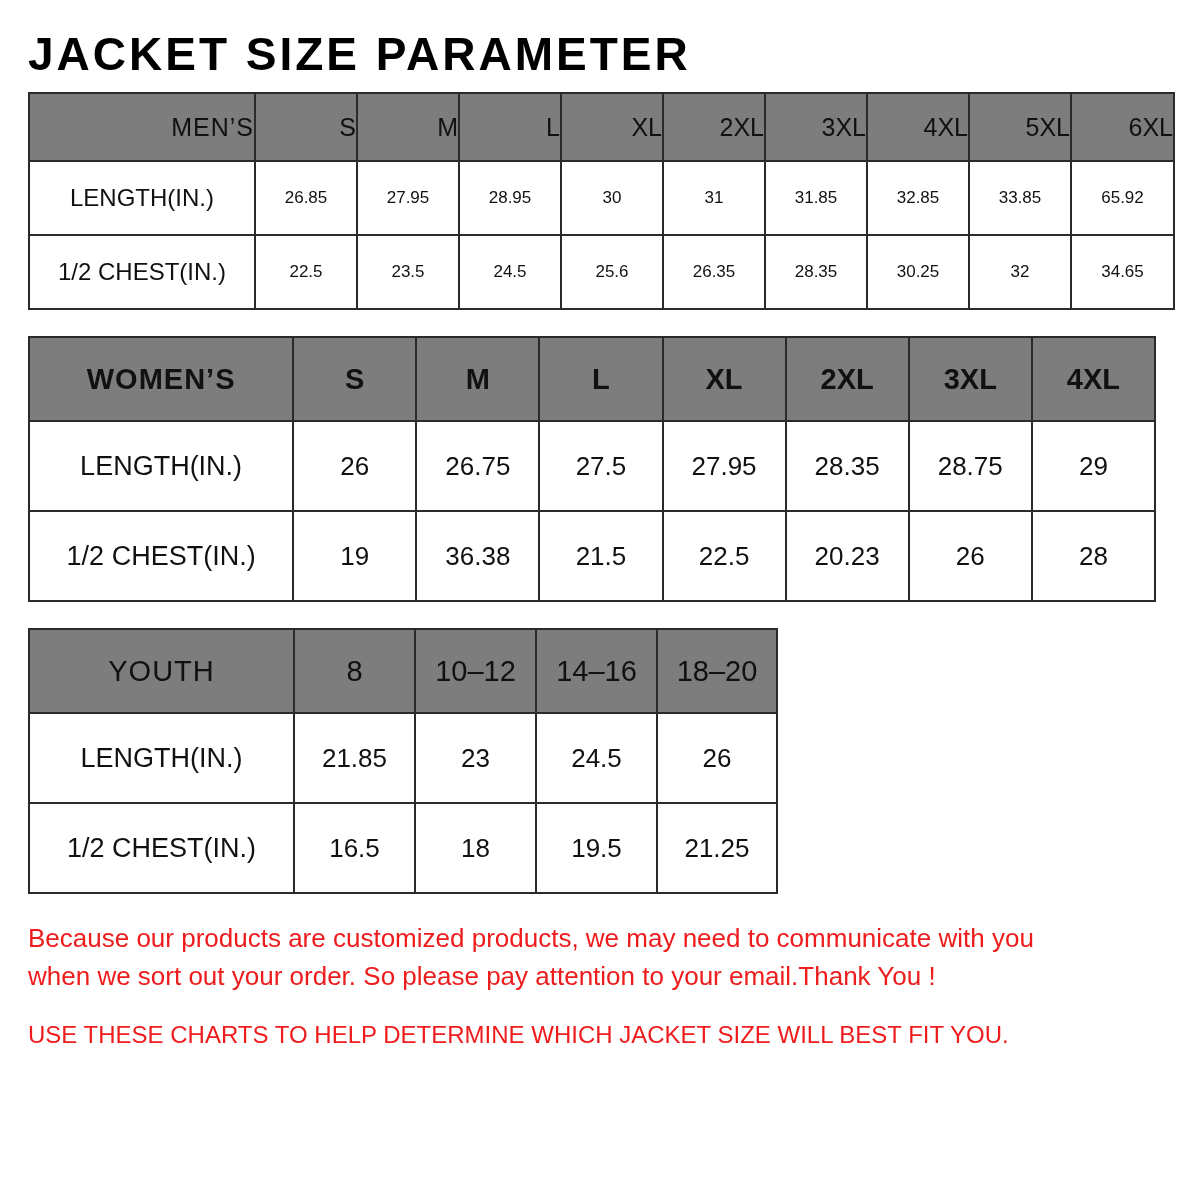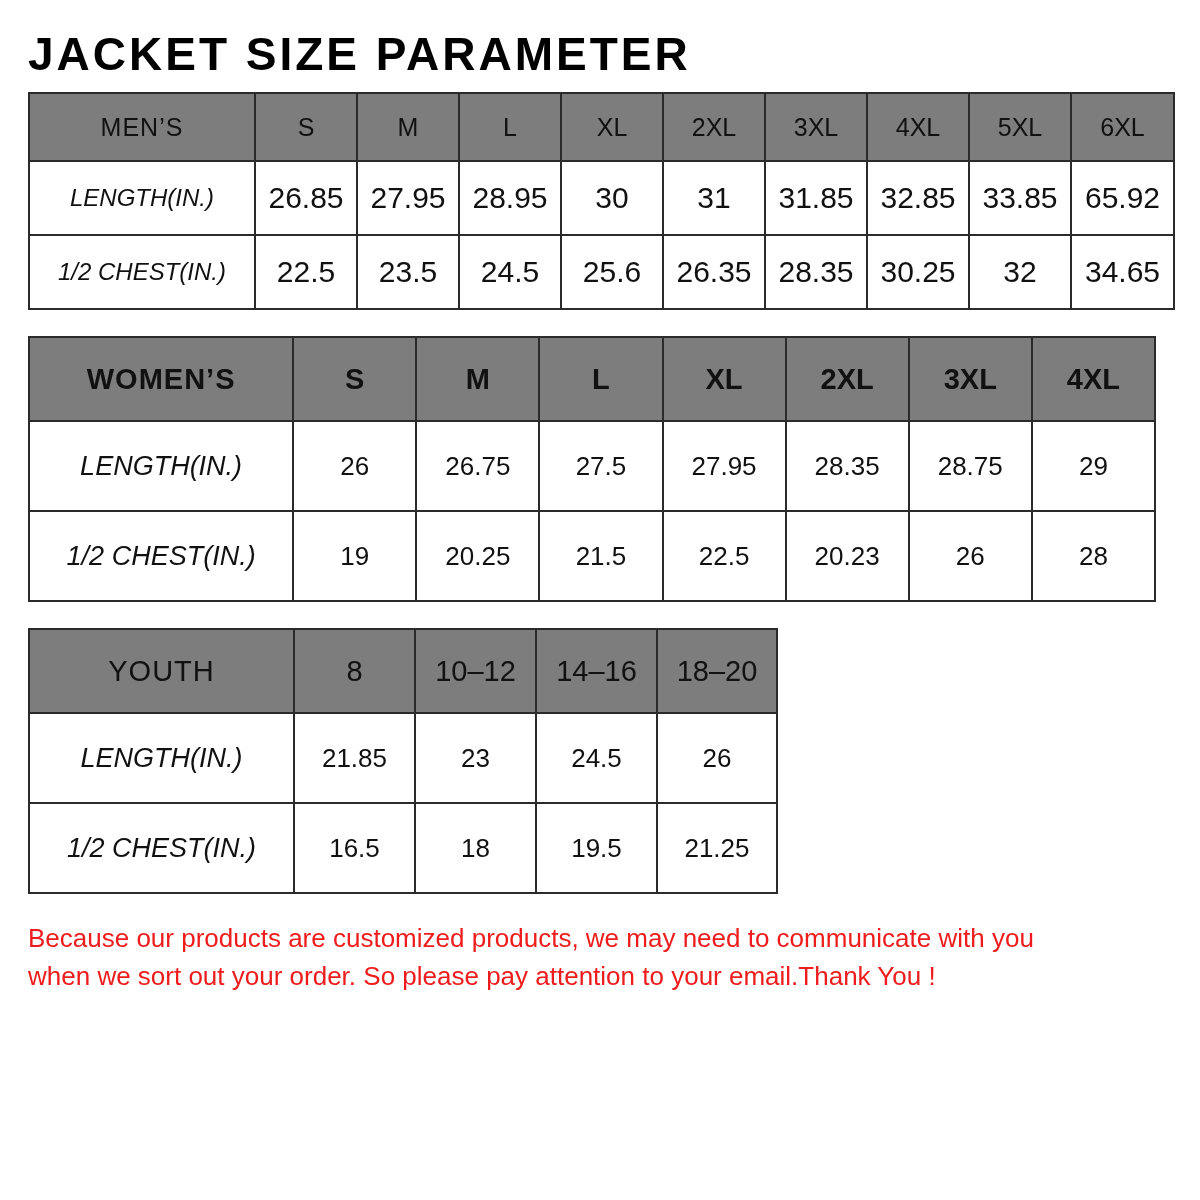--- a/index.html
+++ b/index.html
@@ -55,28 +55,27 @@
   .hdr-label {
     font-size: 25px;
     letter-spacing: 1px;
   }
   .hdr-size {
     font-size: 25px;
   }
   .rowlabel {
     font-size: 24px;
     white-space: nowrap;
-    font-style: italic;
   }
   .cellval {
-    font-size: 30px;
+    font-size: 17px;
   }
   
   #table-mens { width: 1145px; }
-  #table-mens thead td { height: 66px; }
+  #table-mens thead td { height: 66px; text-align: right; }
   #table-mens tbody td { height: 72px; }
   
   #table-womens { width: 1128px; }
   #table-womens thead td { height: 82px; font-weight: bold; }
   #table-womens tbody td { height: 88px; }
   #table-womens .hdr-label { font-size: 29px; }
   #table-womens .hdr-size { font-size: 29px; }
   #table-womens .rowlabel { font-size: 27px; }
   #table-womens .cellval { font-size: 26px; }
   
@@ -193,21 +192,21 @@
         <td class="cellval">26.75</td>
         <td class="cellval">27.5</td>
         <td class="cellval">27.95</td>
         <td class="cellval">28.35</td>
         <td class="cellval">28.75</td>
         <td class="cellval">29</td>
       </tr>
       <tr>
         <td class="rowlabel">1/2 CHEST(IN.)</td>
         <td class="cellval">19</td>
-        <td class="cellval">20.25</td>
+        <td class="cellval">36.38</td>
         <td class="cellval">21.5</td>
         <td class="cellval">22.5</td>
         <td class="cellval">20.23</td>
         <td class="cellval">26</td>
         <td class="cellval">28</td>
       </tr>
     </tbody>
   </table>
 
   <table class="sizetable" id="table-youth">
@@ -239,14 +238,15 @@
         <td class="rowlabel">1/2 CHEST(IN.)</td>
         <td class="cellval">16.5</td>
         <td class="cellval">18</td>
         <td class="cellval">19.5</td>
         <td class="cellval">21.25</td>
       </tr>
     </tbody>
   </table>
 
   <div class="footer">Because our products are customized products, we may need to communicate with you when we sort out your order. So please pay attention to your email.Thank You !</div>
+  <div class="footer second">USE THESE CHARTS TO HELP DETERMINE WHICH JACKET SIZE WILL BEST FIT YOU.</div>
 
 </div>
 
 </body></html>

